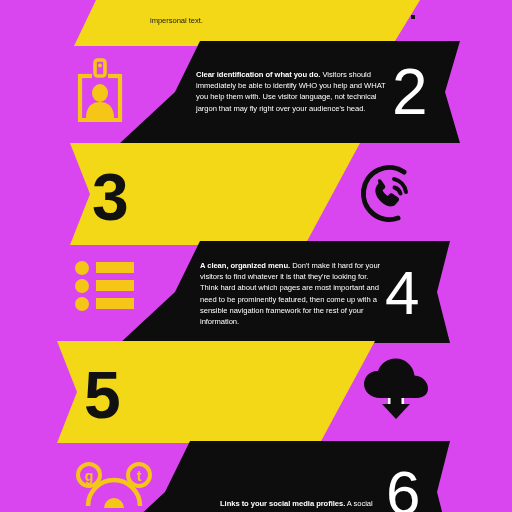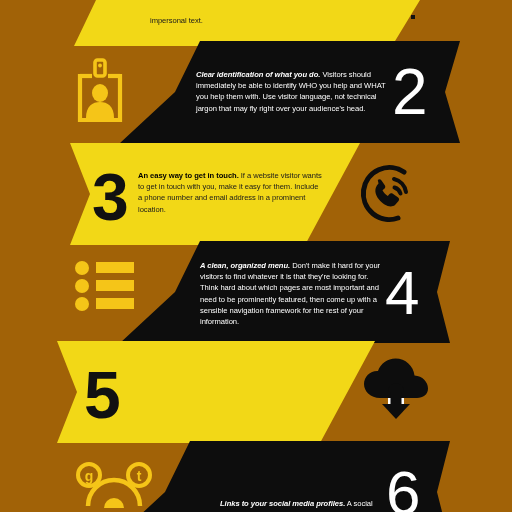--- a/index.html
+++ b/index.html
@@ -3,37 +3,37 @@
 <meta charset="utf-8">
 <title>Infographic</title>
 <style>
   html,body{margin:0;padding:0;}
   body{
     width:512px;height:512px;overflow:hidden;
     background:#ffffff;
     font-family:"Liberation Sans", sans-serif;
     position:relative;
   }
-  #stage{position:absolute;left:0;top:0;width:512px;height:512px;overflow:hidden;background:#a16207;}
+  #stage{position:absolute;left:0;top:0;width:512px;height:512px;overflow:hidden;background:#d946ef;}
 
   
   .banner{position:absolute;}
   .banner .shape{position:absolute;left:0;top:0;width:100%;height:100%;}
 
   
   .body-text{
     position:absolute;
     font-size:7.6px;
     line-height:11.2px;
     letter-spacing:-0.05px;
     font-family:"Liberation Sans", sans-serif;
   }
   .body-text b{font-weight:bold;}
   .on-dark{color:#ffffff;}
-  .on-dark b{color:#ffffff;font-style:italic;}
+  .on-dark b{color:#ffffff;}
   .on-light{color:#1a1a1a;}
   .on-light b{color:#000000;}
 
   
   .numeral{
     position:absolute;
     font-family:"Liberation Sans", sans-serif;
     font-weight:normal;
     line-height:1;
     user-select:none;
@@ -103,23 +103,20 @@
 
       <path d="M46 10 A26 26 0 1 0 40 56" fill="none" stroke="#0D0D0D" stroke-width="5" stroke-linecap="round"></path>
 
       <path d="M20.5 21.5 C16 26 16.5 32 21 37.5 C25.5 43 32.5 46.5 37 43 L40.5 39 C41.5 37.8 41.2 36.3 39.8 35.3 L34.8 31.8 C33.6 31 32.2 31.2 31.3 32.2 L29.8 33.9 C27.4 32.4 25.8 30.6 24.5 28.2 L26.3 26.8 C27.4 25.9 27.6 24.5 26.8 23.3 L23.5 18.4 C22.5 17 21 16.8 19.8 17.9 Z" fill="#0D0D0D"></path>
 
       <path d="M36 17 A16 16 0 0 1 48 30" fill="none" stroke="#0D0D0D" stroke-width="4" stroke-linecap="round"></path>
       <path d="M36.5 25.5 A9 9 0 0 1 42.5 31.5" fill="none" stroke="#0D0D0D" stroke-width="4" stroke-linecap="round"></path>
     </svg>
   </div>
 
-  <div class="body-text on-light" style="left:138px;top:170px;width:185px;">
-    <b>An easy way to get in touch.</b><span> If a website visitor wants to get in touch with you, make it easy for them. Include a phone number and email address in a prominent location.</span>
-  </div>
 
   <div class="numeral num-black" style="left:92px;top:164px;font-size:66px;font-weight:bold;">
     <span>3</span>
   </div>
 
   <div class="banner" style="left:0px;top:241px;width:512px;height:102px;">
     <svg class="shape" viewBox="0 0 512 102" preserveAspectRatio="none">
       <polygon points="200,0 450,0 437,51 450,102 120,102 175,51" fill="#0D0D0D"></polygon>
     </svg>
   </div>

